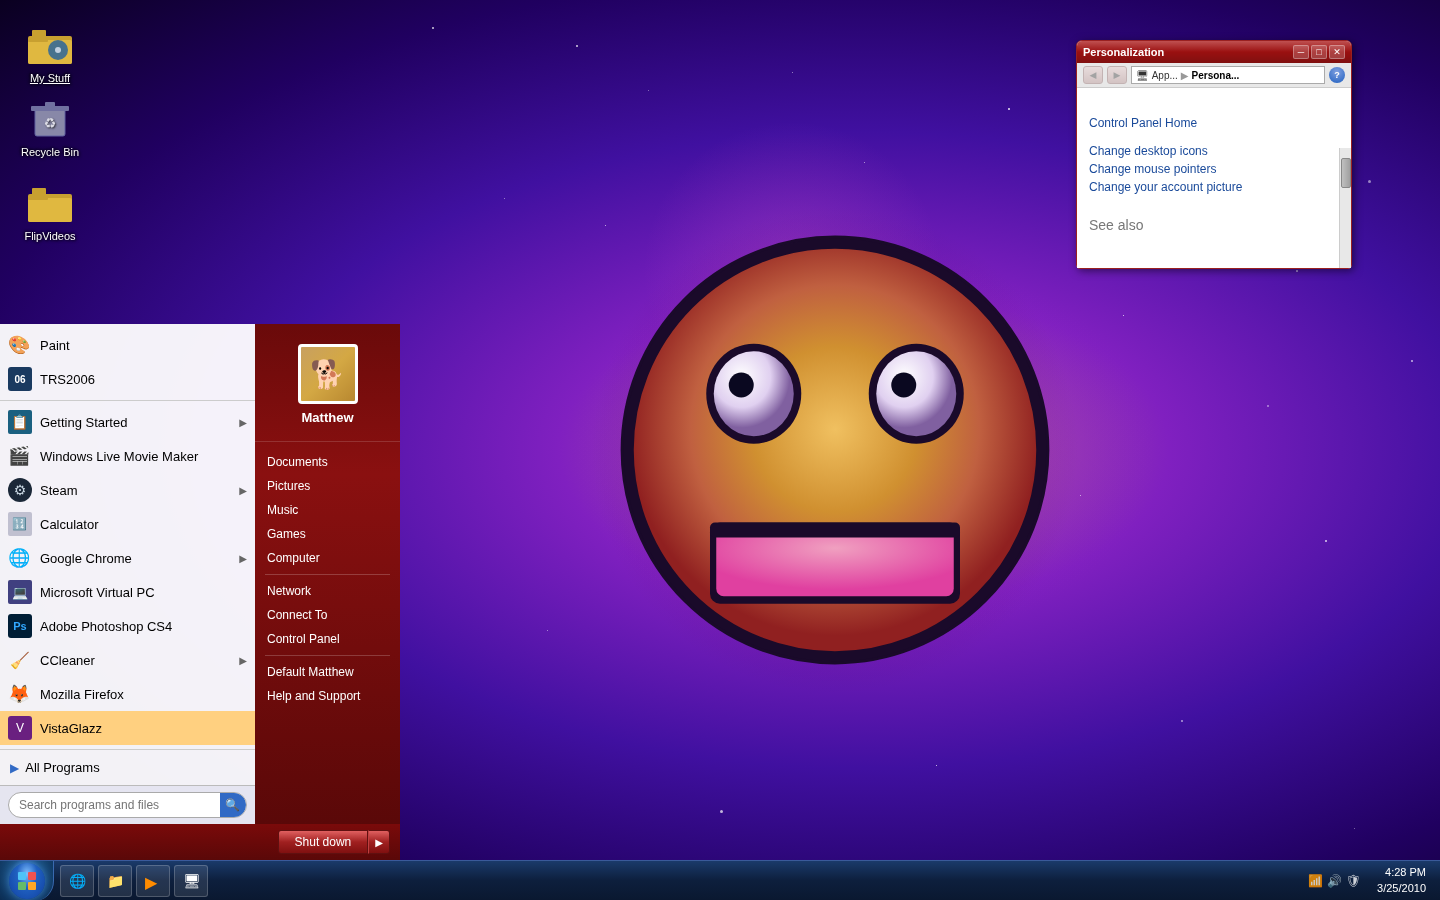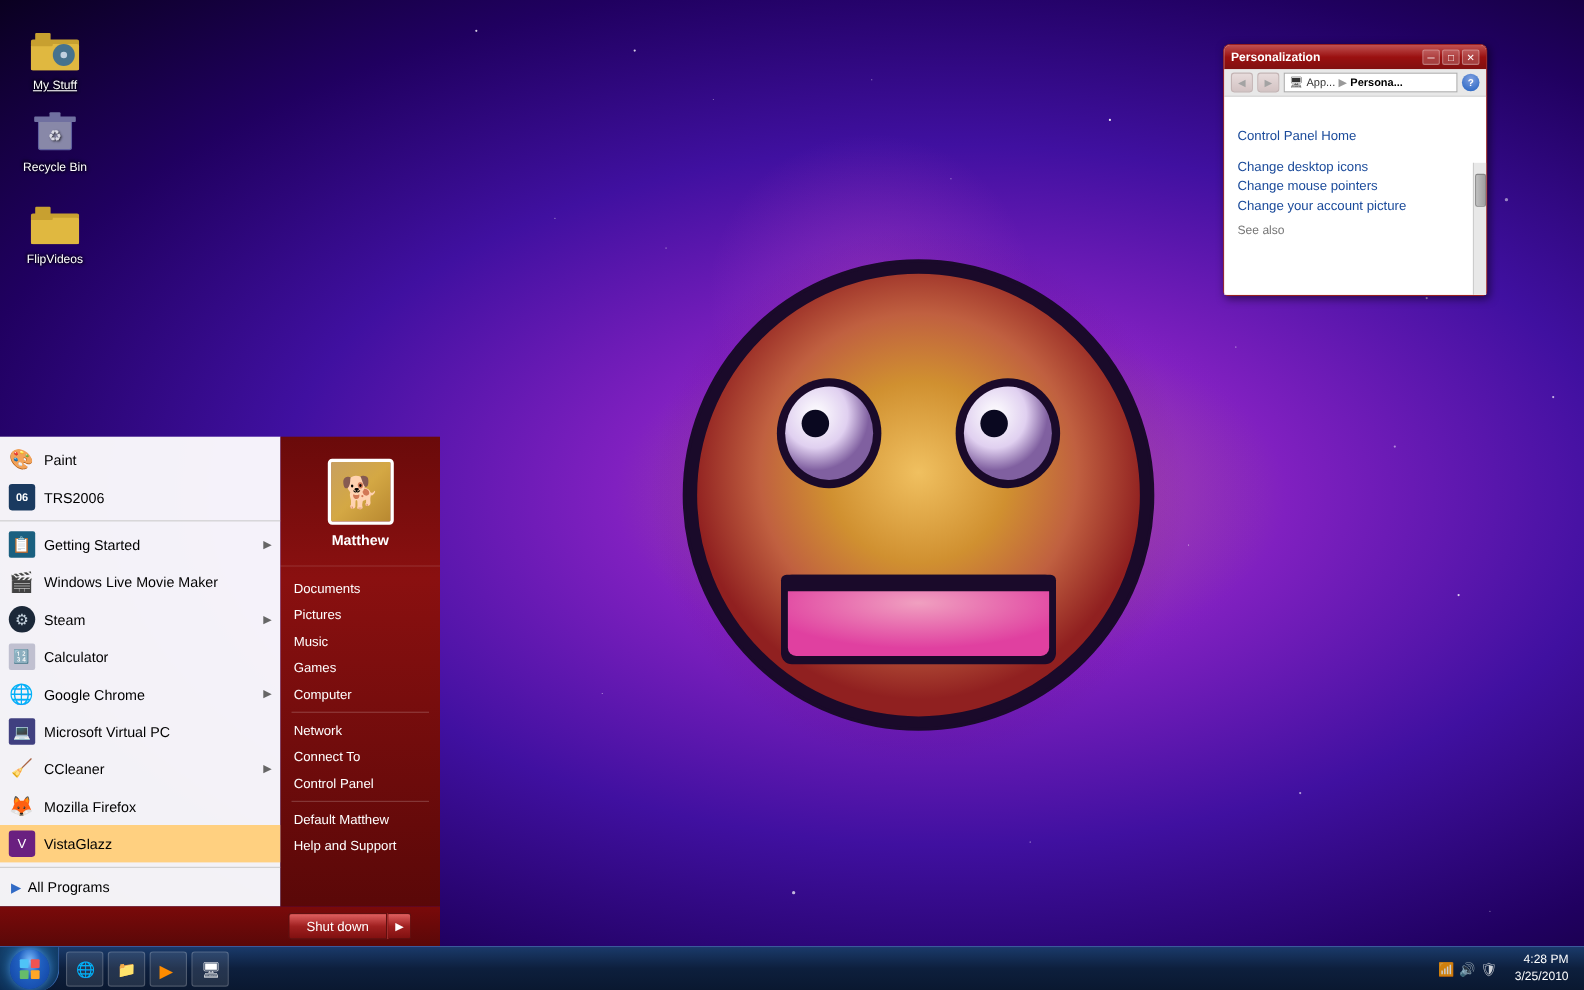--- a/index.html
+++ b/index.html
@@ -367,21 +367,21 @@
       color: white;
       font-size: 12px;
       border-radius: 0 13px 13px 0;
     }
 
     
     .shutdown-bar {
       display: flex;
       align-items: flex-start;
       background: linear-gradient(to bottom, #7a0a0a, #5a0808);
-      padding: 6px 26px;
+      padding: 6px 10px;
     }
 
     .shutdown-button {
       background: linear-gradient(to bottom, #e06060 0%, #a02020 50%, #801010 100%);
       color: white;
       border: 1px solid #601010;
       padding: 4px 16px;
       font-size: 12px;
       cursor: pointer;
       border-radius: 3px 0 0 3px;
@@ -397,21 +397,21 @@
       font-size: 10px;
       cursor: pointer;
       border-radius: 0 3px 3px 0;
     }
 
     
     .control-panel-window {
       position: absolute;
       top: 40px;
       right: 88px;
-      width: 240px;
+      width: 276px;
       background: #f0f0f0;
       border: 1px solid #9a2020;
       border-radius: 6px 6px 4px 4px;
       box-shadow: 2px 2px 8px rgba(0,0,0,0.5);
       z-index: 150;
     }
 
     .window-titlebar {
       background: linear-gradient(to bottom, #c05050 0%, #9a1010 50%, #801010 100%);
       padding: 4px 6px;
@@ -523,23 +523,23 @@
     .panel-link {
       color: #1a4a9a;
       font-size: 12px;
       cursor: pointer;
       display: block;
       margin: 4px 0;
       text-decoration: none;
     }
 
     .panel-section-title {
-      font-size: 11px;
+      font-size: 14px;
       color: #777;
-      margin-top: 10px;
+      margin-top: 23px;
       margin-bottom: 4px;
     }
 
     .window-scrollbar {
       position: absolute;
       right: 0;
       top: 60px;
       bottom: 0;
       width: 12px;
       background: #e8e8e8;
@@ -764,20 +764,24 @@
           <div class="menu-icon">🌐</div>
           <span class="menu-item-text">Google Chrome</span>
           <span class="menu-arrow">▶</span>
         </div>
 
         <div class="menu-item">
           <div class="menu-icon" style="background:#404080;border-radius:2px;color:white;font-size:13px;">💻</div>
           <span class="menu-item-text">Microsoft Virtual PC</span>
         </div>
 
+        <div class="menu-item">
+          <div class="menu-icon" style="background:#001e36;border-radius:3px;color:#31a8ff;font-size:11px;font-weight:bold;display:flex;align-items:center;justify-content:center;">Ps</div>
+          <span class="menu-item-text">Adobe Photoshop CS4</span>
+        </div>
 
         <div class="menu-item">
           <div class="menu-icon" style="font-size:16px;">🧹</div>
           <span class="menu-item-text">CCleaner</span>
           <span class="menu-arrow">▶</span>
         </div>
 
         <div class="menu-item">
           <div class="menu-icon">🦊</div>
           <span class="menu-item-text">Mozilla Firefox</span>
@@ -790,20 +794,28 @@
 
       </div>
 
       <div class="all-programs-section">
         <div class="all-programs-item">
           <span class="all-programs-arrow">▶</span>
           <span>All Programs</span>
         </div>
       </div>
 
+      <div class="search-section">
+        <div class="search-box">
+          <input class="search-input" type="text" placeholder="Search programs and files" style="">
+          <div class="search-button">
+            <span>🔍</span>
+          </div>
+        </div>
+      </div>
     </div>
 
     <div class="start-menu-right">
 
       <div class="user-section">
         <div class="user-avatar">
           <span class="user-avatar-img">🐕</span>
         </div>
         <div class="user-name">Matthew</div>
       </div>

